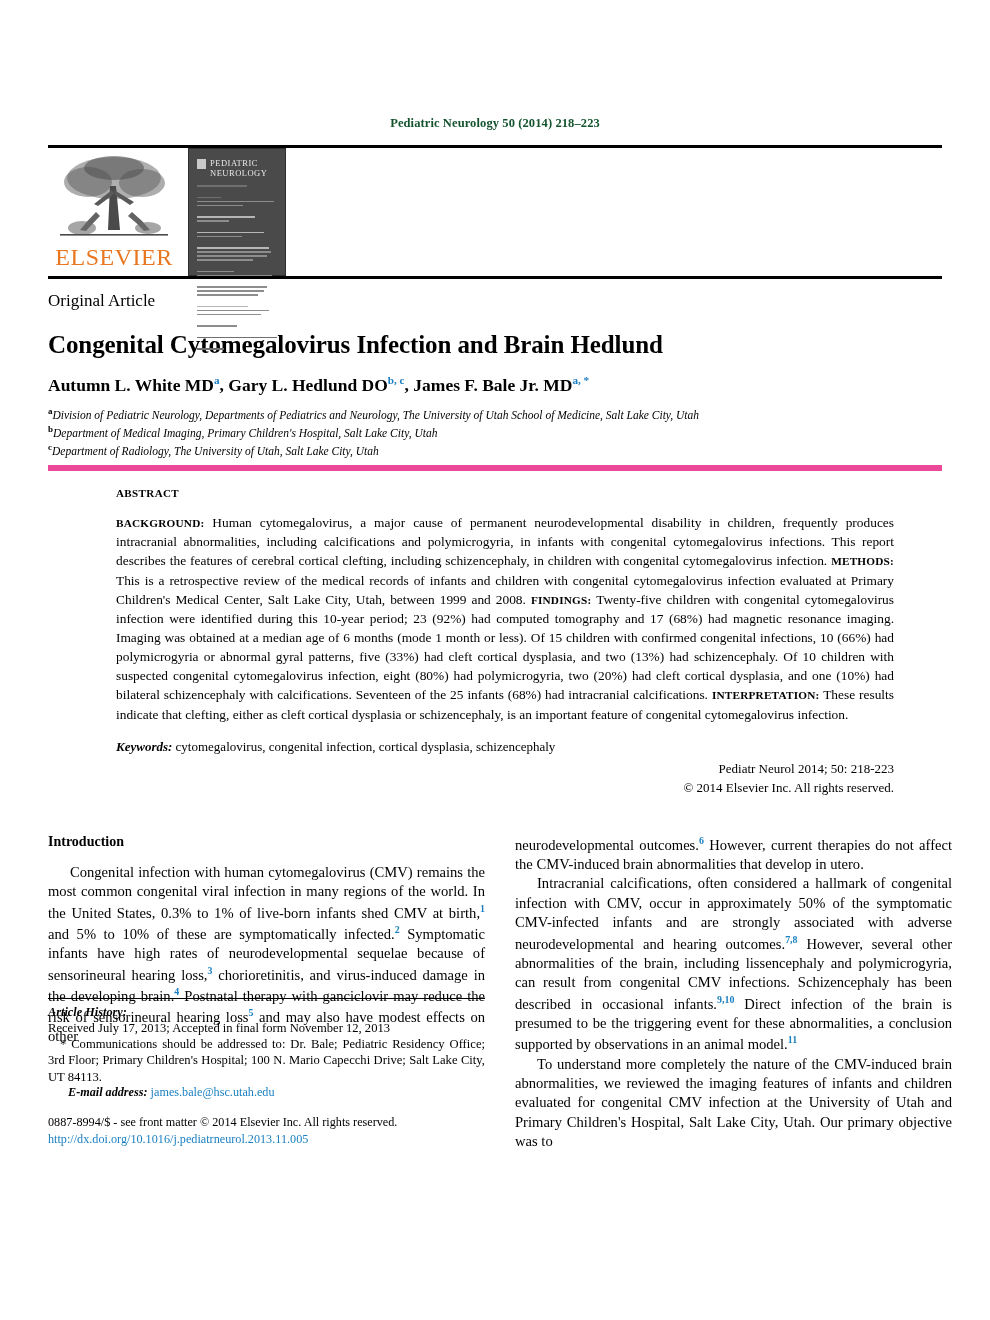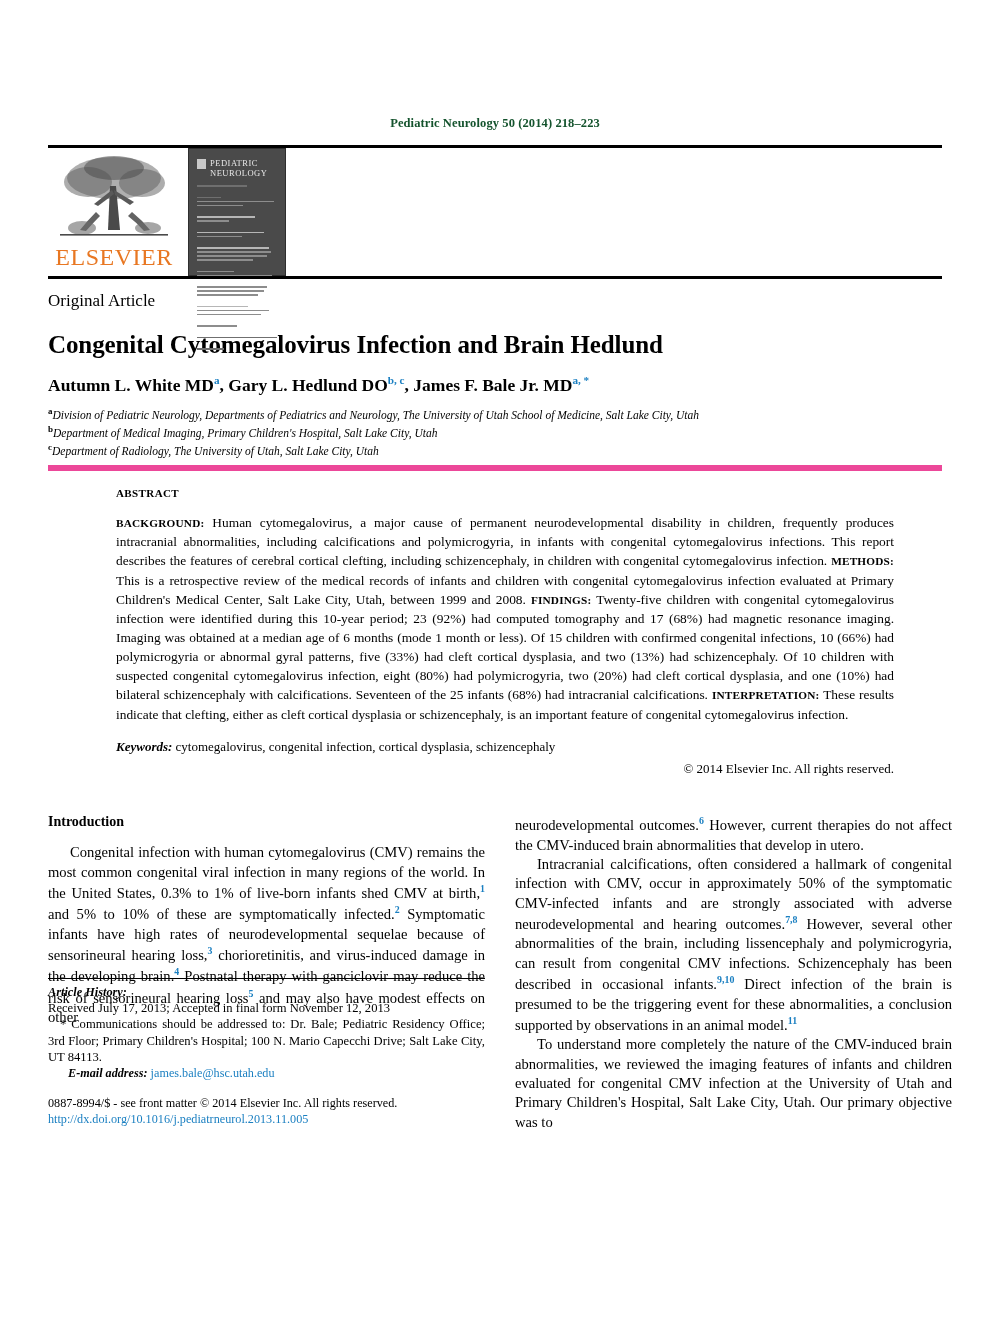--- a/index.html
+++ b/index.html
@@ -371,20 +371,21 @@
     <p class="affil"><span class="mk">a</span><span>Division of Pediatric Neurology, Departments of Pediatrics and Neurology, The University of Utah School of Medicine, Salt Lake City, Utah</span></p>
     <p class="affil"><span class="mk">b</span><span>Department of Medical Imaging, Primary Children's Hospital, Salt Lake City, Utah</span></p>
     <p class="affil"><span class="mk">c</span><span>Department of Radiology, The University of Utah, Salt Lake City, Utah</span></p>
   </div>
 
   <div class="abstract-wrap">
     <div class="abstract-label">ABSTRACT</div>
     <p class="abstract-body"><span class="sec">BACKGROUND:</span><span> Human cytomegalovirus, a major cause of permanent neurodevelopmental disability in children, frequently produces intracranial abnormalities, including calcifications and polymicrogyria, in infants with congenital cytomegalovirus infections. This report describes the features of cerebral cortical clefting, including schizencephaly, in children with congenital cytomegalovirus infection. </span><span class="sec">METHODS:</span><span> This is a retrospective review of the medical records of infants and children with congenital cytomegalovirus infection evaluated at Primary Children's Medical Center, Salt Lake City, Utah, between 1999 and 2008. </span><span class="sec">FINDINGS:</span><span> Twenty-five children with congenital cytomegalovirus infection were identified during this 10-year period; 23 (92%) had computed tomography and 17 (68%) had magnetic resonance imaging. Imaging was obtained at a median age of 6 months (mode 1 month or less). Of 15 children with confirmed congenital infections, 10 (66%) had polymicrogyria or abnormal gyral patterns, five (33%) had cleft cortical dysplasia, and two (13%) had schizencephaly. Of 10 children with suspected congenital cytomegalovirus infection, eight (80%) had polymicrogyria, two (20%) had cleft cortical dysplasia, and one (10%) had bilateral schizencephaly with calcifications. Seventeen of the 25 infants (68%) had intracranial calcifications. </span><span class="sec">INTERPRETATION:</span><span> These results indicate that clefting, either as cleft cortical dysplasia or schizencephaly, is an important feature of congenital cytomegalovirus infection.</span></p>
     <div class="keywords"><b>Keywords:</b><span> cytomegalovirus, congenital infection, cortical dysplasia, schizencephaly</span></div>
     <div class="cite-right">
+      <div>Pediatr Neurol 2014; 50: 218-223</div>
       <div>© 2014 Elsevier Inc. All rights reserved.</div>
     </div>
   </div>
 
   <div class="body-cols">
 
     <div class="col">
       <div class="sec-head">Introduction</div>
       <p class="ptext"><span>Congenital infection with human cytomegalovirus (CMV) remains the most common congenital viral infection in many regions of the world. In the United States, 0.3% to 1% of live-born infants shed CMV at birth,</span><span class="ref">1</span><span> and 5% to 10% of these are symptomatically infected.</span><span class="ref">2</span><span> Symptomatic infants have high rates of neurodevelopmental sequelae because of sensorineural hearing loss,</span><span class="ref">3</span><span> chorioretinitis, and virus-induced damage in the developing brain.</span><span class="ref">4</span><span> Postnatal therapy with ganciclovir may reduce the risk of sensorineural hearing loss</span><span class="ref">5</span><span> and may also have modest effects on other</span></p>
 

